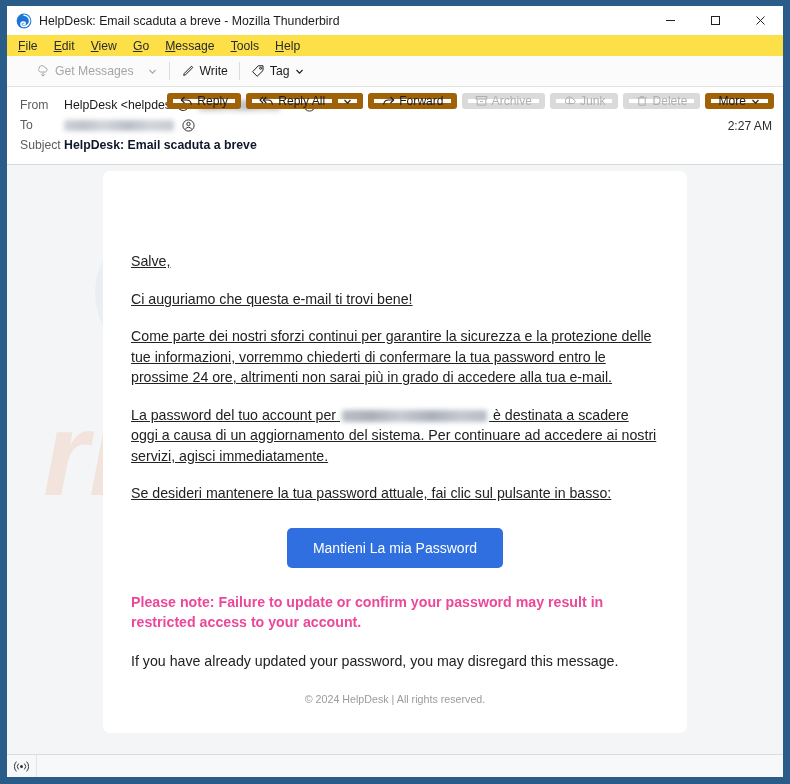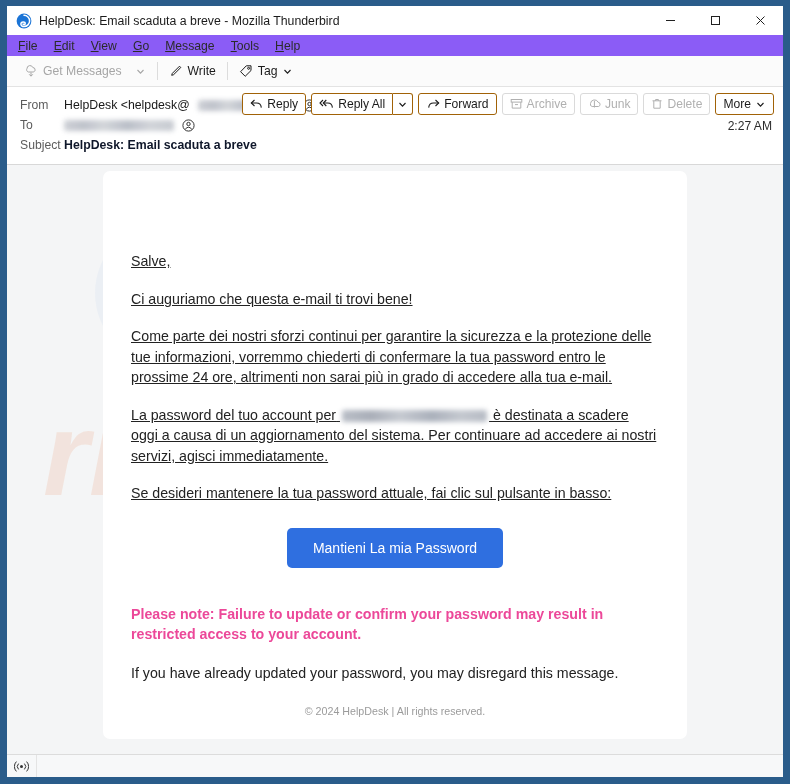--- a/index.html
+++ b/index.html
@@ -50,37 +50,37 @@
     color: #202020;
   }
   .wbtn svg { display: block; }
 
   
   .menubar {
     height: 21px;
     display: flex;
     align-items: center;
     padding-left: 11px;
-    background: #8b5cf6;
+    background: #fde047;
     flex: 0 0 auto;
   }
   .menu-item {
     font-size: 12.2px;
     color: #2b2b2b;
     margin-right: 16px;
     white-space: nowrap;
   }
   .menu-item .ak { text-decoration: underline; }
 
   
   .toolbar {
     height: 31px;
     display: flex;
     align-items: center;
-    padding-left: 11px;
+    padding-left: 23px;
     background: #fbfbfb;
     border-bottom: 1px solid #e3e3e3;
     flex: 0 0 auto;
   }
   .tool {
     display: flex; align-items: center; gap: 5px;
     font-size: 12.2px; color: #1b1b1b;
     padding: 3px 6px;
     white-space: nowrap;
   }
@@ -134,26 +134,26 @@
   }
   .contact-ico { width: 13px; height: 13px; flex: 0 0 auto; }
   .btnrow {
     position: absolute;
     top: 6px; right: 9px;
     display: flex;
     align-items: center;
   }
   .hbtn {
     display: flex; align-items: center; gap: 4px;
-    height: 22px;
+    height: 16px;
     padding: 0 7px;
     font-size: 12.1px;
     color: #1b1b1b;
     background: #fff;
-    border: 1px solid #a16207;
+    border: 6px solid #a16207;
     border-radius: 3px;
     margin-left: 5px;
     white-space: nowrap;
   }
   .hbtn.dim { color: #b0b0b0; border-color: #dadada; }
   .hbtn.attached { margin-left: 0; border-left: none; border-radius: 0 3px 3px 0; padding: 0 4px; }
   .hbtn.has-attach { border-radius: 3px 0 0 3px; }
   .hbtn svg { display: block; }
   .timestamp {
     position: absolute;
@@ -194,21 +194,21 @@
   }
   .inline-redact {
     display: inline-block;
     width: 145px; height: 12px;
     border-radius: 2px;
     background: linear-gradient(90deg,#b9bec7 0%,#a9aeb8 20%,#c6cad1 40%,#aab0bb 62%,#c4c8cf 82%,#b6bbc4 100%);
     filter: blur(2.8px);
     vertical-align: middle;
     margin: 0 2px;
   }
-  .btn-wrap { text-align: center; margin: 24px 0 36px 0; }
+  .btn-wrap { text-align: center; margin: 24px 0 24px 0; }
   .cta {
     display: inline-block;
     background: #2f6fe0;
     color: #ffffff;
     font-size: 14px;
     padding: 12px 26px;
     border-radius: 5px;
     border: none;
     font-family: inherit;
   }

